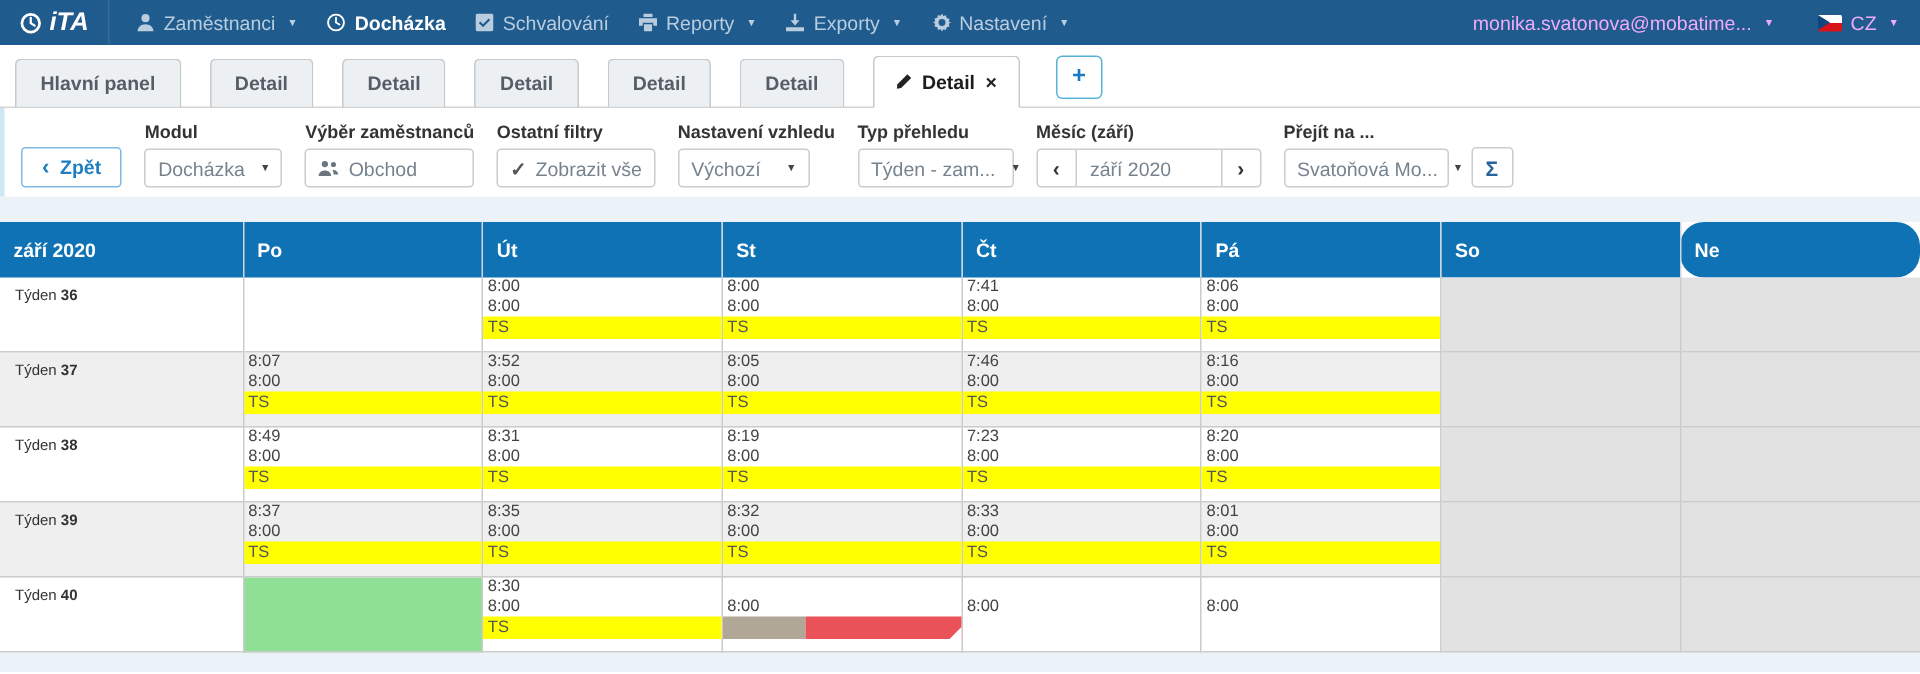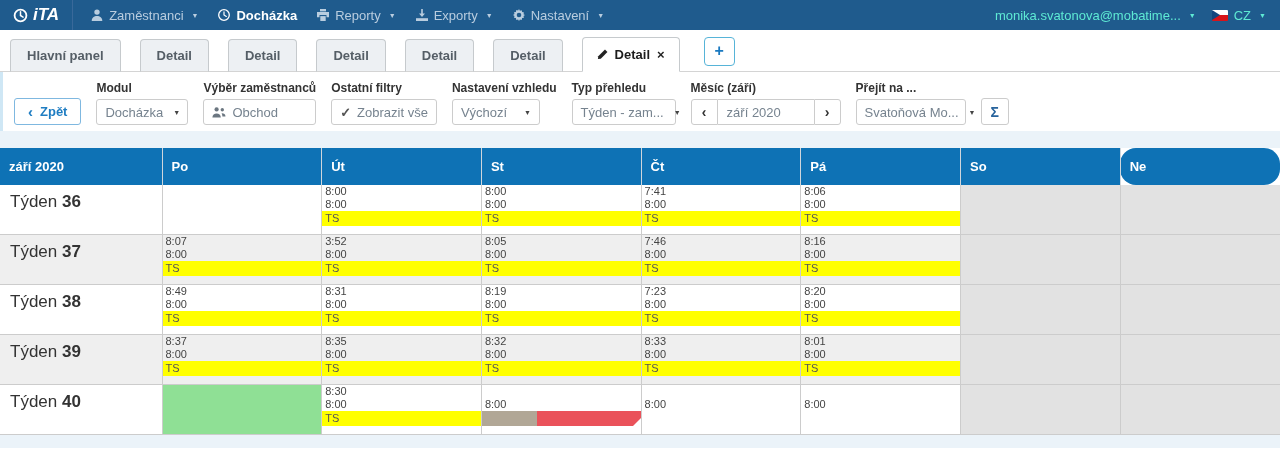--- a/index.html
+++ b/index.html
@@ -9,21 +9,21 @@
   
   .navbar{height:30px;background:#1f5b8d;display:flex;align-items:center;
           color:#b9cddf;font-size:13px;}
   .brand{display:flex;align-items:center;gap:5px;padding:0 13px;color:#fff;
          font-weight:bold;font-style:italic;font-size:17px;cursor:pointer;}
   .nav-sep{width:1px;height:30px;background:#39699a;margin-right:8px;}
   .nav-item{display:flex;align-items:center;gap:6px;padding:0 10px;height:30px;cursor:pointer;white-space:nowrap;}
   .nav-item.active{color:#fff;font-weight:bold;}
   .nav-item svg{flex:0 0 auto;}
   .caret{font-size:7px;margin-left:2px;line-height:1;}
-  .nav-right{margin-left:auto;display:flex;gap:16px;padding-right:14px;color:#5eead4;}
+  .nav-right{margin-left:auto;display:flex;gap:29px;padding-right:14px;color:#f0abfc;}
   .nav-user,.nav-lang{display:flex;align-items:center;gap:6px;cursor:pointer;}
   .flag{width:16px;height:11px;display:inline-block;position:relative;overflow:hidden;
         background:linear-gradient(#fff 0 50%,#d7141a 50% 100%);border-radius:1px;}
   .flag::before{content:"";position:absolute;left:0;top:0;width:0;height:0;
         border-top:5.5px solid transparent;border-bottom:5.5px solid transparent;border-left:8px solid #11457e;}
 
   
   .tabbar{height:41px;background:#fff;border-bottom:1px solid #d4d4d4;
           display:flex;align-items:flex-end;padding-left:10px;gap:16px;}
   .tab{padding:8px 16px;background:#edf0f3;border:1px solid #c6cacd;border-radius:4px 4px 0 0;
@@ -60,21 +60,21 @@
 
   
   .content{background:#ebf3f9;padding-top:17px;height:300px;}
   table.att{width:100%;border-collapse:collapse;table-layout:fixed;background:#fff;}
   table.att col.wk{width:162px;}
   thead th{background:#0e72b5;color:#fff;font-size:13px;font-weight:bold;text-align:left;
         padding:0 0 0 9px;height:37px;border-right:1px solid #cfd6dc;vertical-align:middle;}
   thead th:last-child{border-right:none;border-radius:16px;}
   tbody td{border-right:1px solid #ccc;border-bottom:1px solid #ccc;vertical-align:top;padding:0;height:42px;}
   tbody td:last-child{border-right:none;}
-  .week-cell{padding:7px 0 0 10px;font-size:17px;color:#333;}
+  .week-cell{padding:7px 0 0 10px;font-size:10px;color:#333;}
   tr.stripe td{background:#efefef;}
   td.weekend{background:#e2e2e2 !important;}
   td.fill-green{background:#8fe095 !important;}
   .cell-inner{display:flex;flex-direction:column;height:42px;}
   .time-line{font-size:11px;line-height:13px;color:#444;padding-left:3px;}
   .ts-bar{margin-top:auto;margin-bottom:1px;background:#ffff00;font-size:11px;color:#555;
         line-height:15px;height:15px;padding-left:3px;}
   .band{margin-top:auto;margin-bottom:1px;height:16px;display:flex;}
   .band-tan{width:35%;background:#b1a796;}
   .band-red{flex:1;background:#ea525a;position:relative;}
@@ -107,20 +107,28 @@
     <span class="caret">▼</span>
   </a>
   <a class="nav-item active">
     <span style="display:inline-flex;">
         <svg width="12" height="12" viewBox="0 0 12 12">
           <circle cx="6" cy="6" r="5.3" fill="none" stroke="currentColor" stroke-width="1.3"></circle>
           <path d="M6 2.8V6l2.3 1.4" fill="none" stroke="currentColor" stroke-width="1.2" stroke-linecap="round"></path>
         </svg>
       </span>
     <span>Docházka</span>
+  </a>
+  <a class="nav-item">
+    <span style="display:inline-flex;">
+        <svg width="12" height="12" viewBox="0 0 12 12" fill="currentColor">
+          <path d="M10.5 0h-9C.7 0 0 .7 0 1.5v9C0 11.3.7 12 1.5 12h9c.8 0 1.5-.7 1.5-1.5v-9C12 .7 11.3 0 10.5 0zM5 9.2 2.2 6.4l1-1L5 7.2l3.8-3.8 1 1z"></path>
+        </svg>
+      </span>
+    <span>Schvalování</span>
   </a>
   <a class="nav-item">
     <span style="display:inline-flex;">
         <svg width="12" height="12" viewBox="0 0 12 12" fill="currentColor">
           <path d="M3 0h6v2.4H3z"></path>
           <path d="M0 3.1h12v5.1H9.5V6.1h-7v2.1H0z"></path>
           <path d="M3.3 7.1h5.4V12H3.3z"></path>
         </svg>
       </span>
     <span>Reporty</span>

